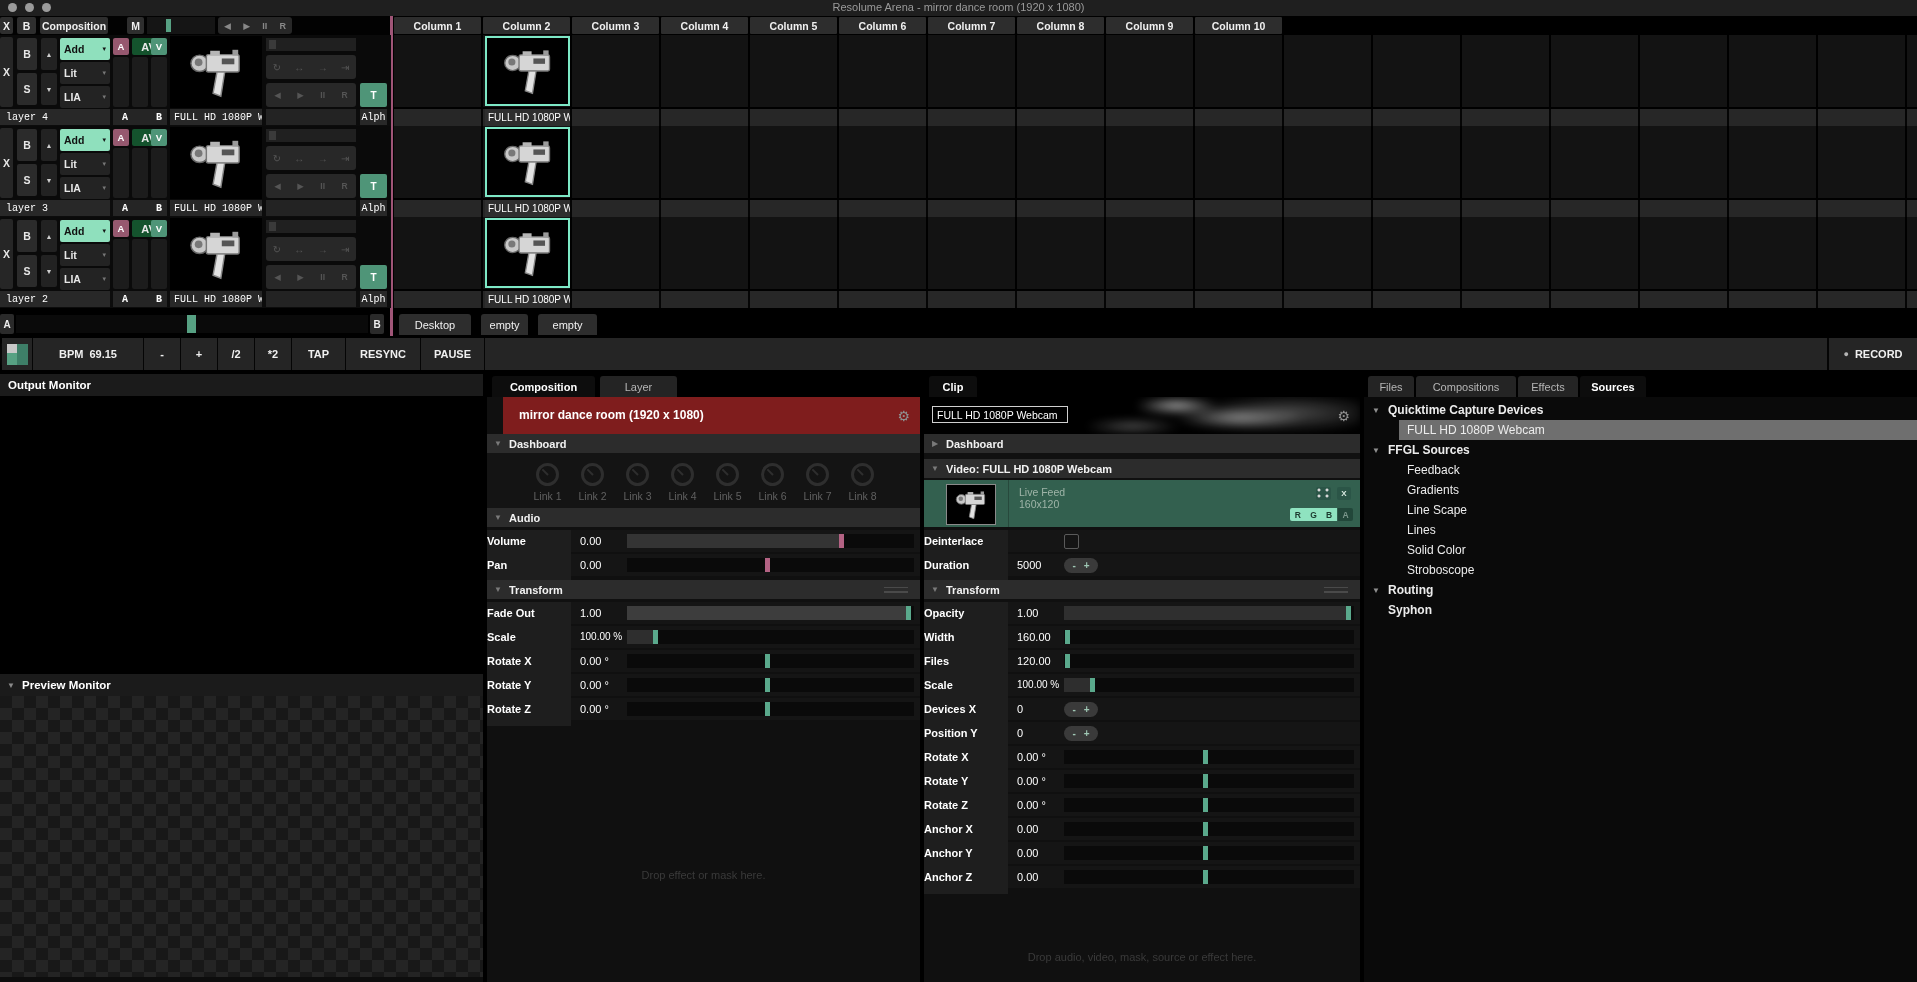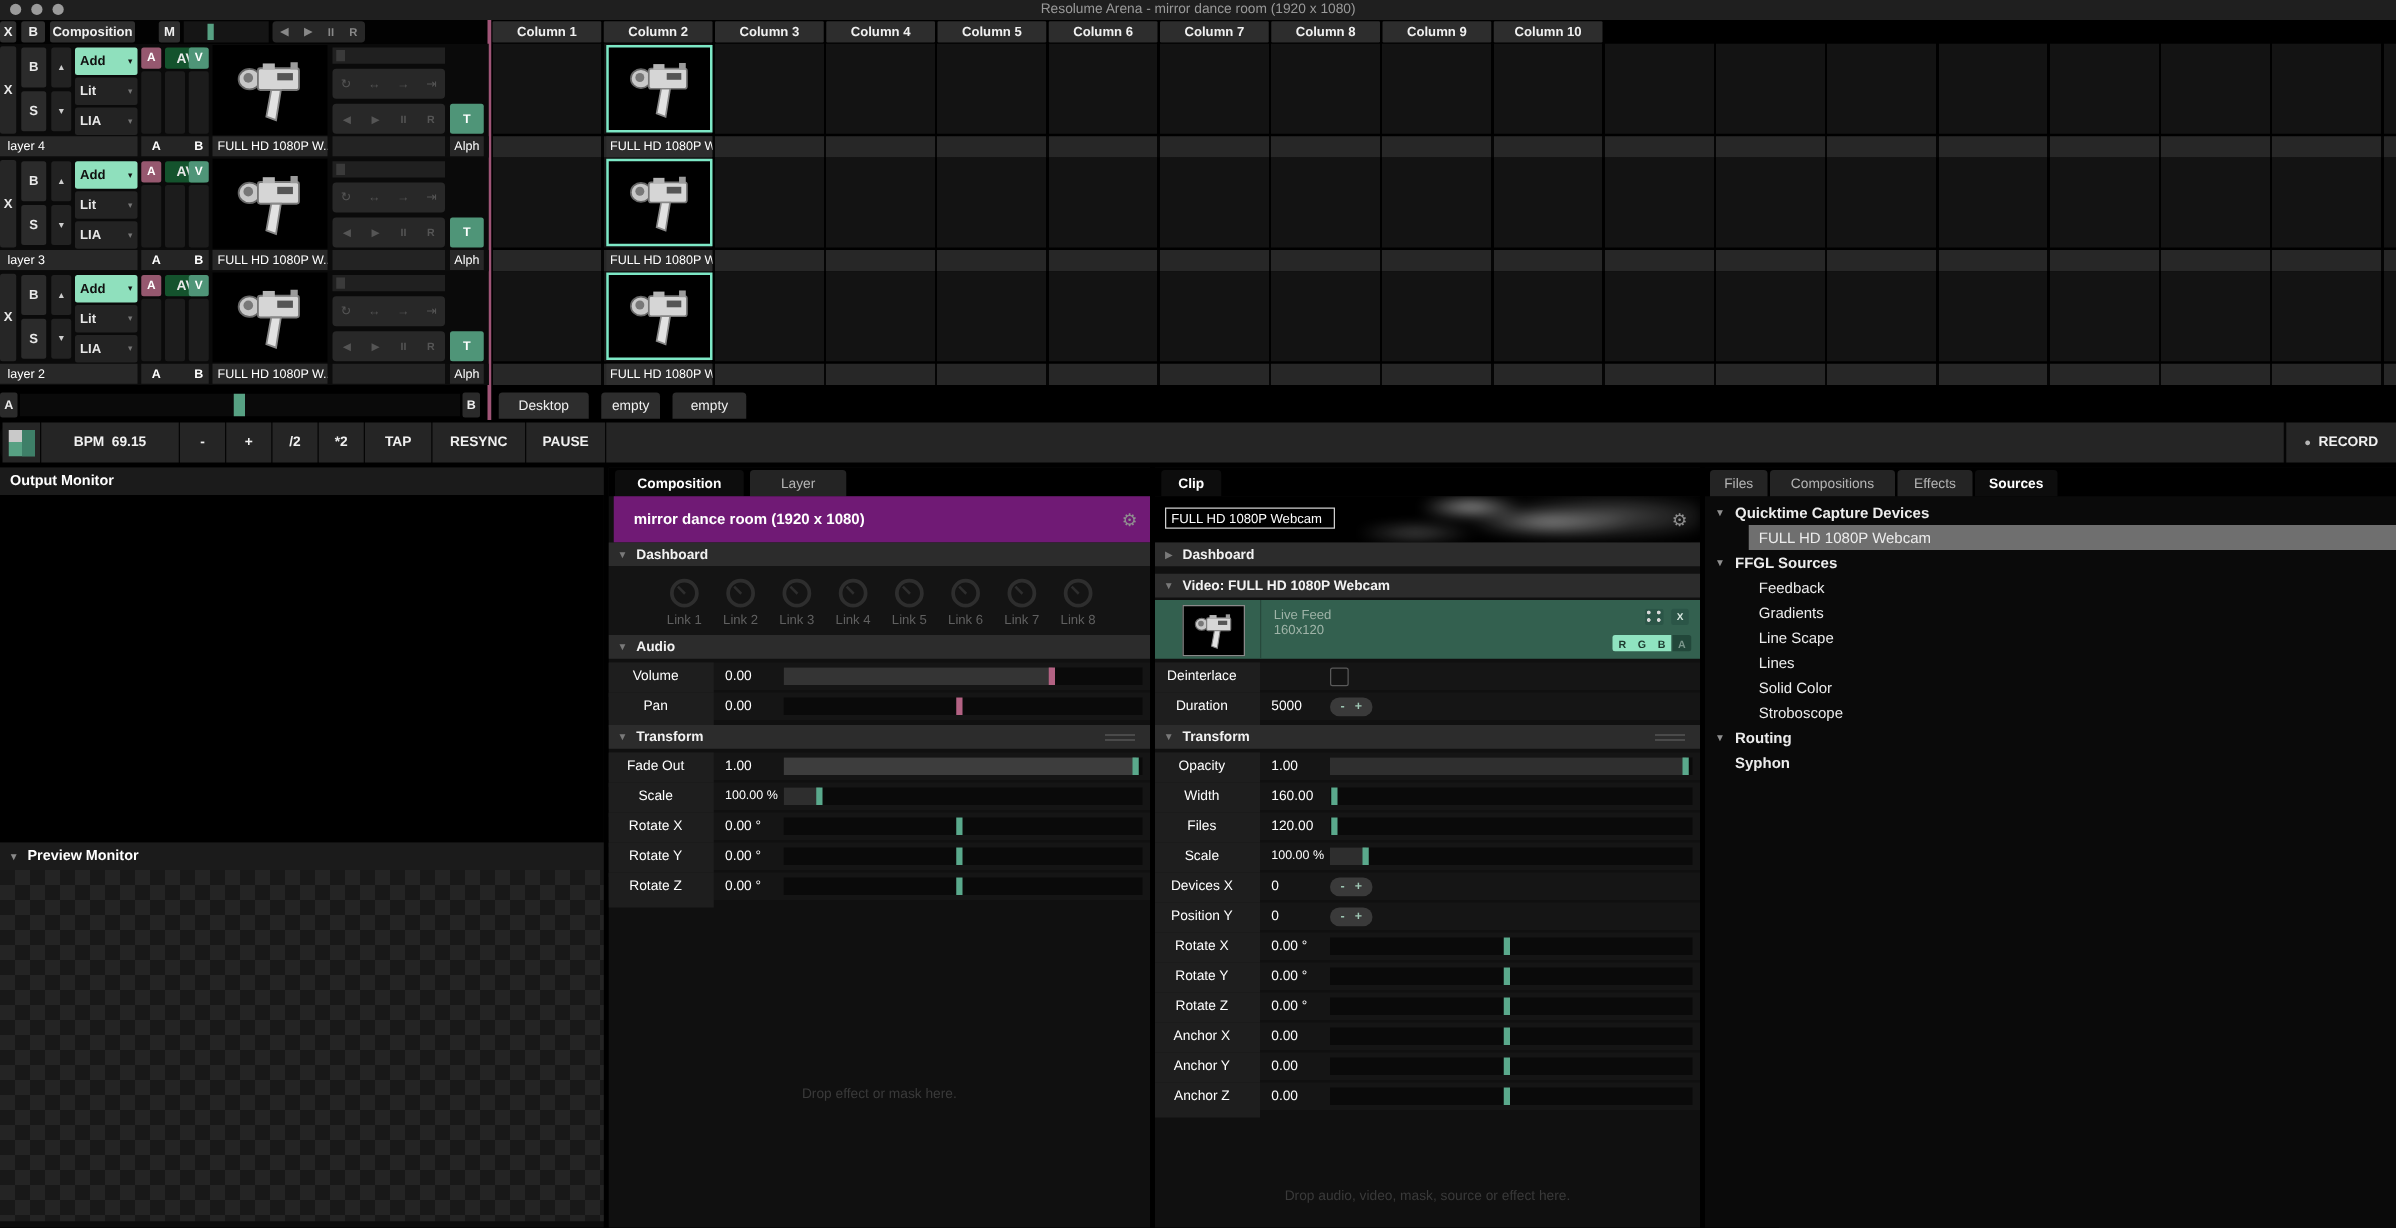--- a/index.html
+++ b/index.html
@@ -45,21 +45,21 @@
   .posbar{position:absolute;left:266px;top:3px;width:90px;height:13px;background:#202020;}
   .posbar i{position:absolute;left:3px;top:2px;width:7px;height:9px;background:#3a3a3a;}
   .loopbar{position:absolute;left:266px;top:20px;width:90px;height:24px;background:#282828;border-radius:3px;
     display:flex;align-items:center;justify-content:space-around;color:#555;font-size:10px;}
   .transbar{position:absolute;left:266px;top:48px;width:90px;height:24px;background:#282828;border-radius:3px;
     display:flex;align-items:center;justify-content:space-around;color:#555;font-size:8.5px;font-weight:bold;}
   .tbtn{position:absolute;left:360px;top:48px;width:27px;height:24px;background:#4f9578;color:#fff;
     border-radius:2px;font-size:10px;font-weight:bold;display:flex;align-items:center;justify-content:center;}
   .lstrip{position:absolute;left:0;top:74px;width:391px;height:17px;background:#0c0c0c;}
   .lsc{position:absolute;top:0;height:16px;background:#282828;color:#fff;font-size:10px;
-    display:flex;align-items:center;}
+    display:flex;align-items:center;font-family:Liberation Mono, monospace;}
   .lname{left:0;width:110px;padding-left:6px;box-sizing:border-box;}
   .labgrp{left:113px;width:54px;background:#252525;}
   .laba{left:115px;width:20px;justify-content:center;background:none;font-weight:bold;}
   .labb{left:149px;width:20px;justify-content:center;background:none;font-weight:bold;}
   .lclip{left:170px;width:92px;padding:0 4px;box-sizing:border-box;white-space:nowrap;overflow:hidden;}
   .lemty{left:266px;width:90px;background:#232323;}
   .lalph{left:360px;width:27px;justify-content:center;}
   
   #grid{position:absolute;left:394px;top:35px;right:0;height:273px;}
   .grow{position:relative;height:91px;}
@@ -94,41 +94,41 @@
   .ptab{position:absolute;top:2px;height:21px;border-radius:3px 3px 0 0;background:#242424;color:#b5b5b5;
     font-size:11px;display:flex;align-items:center;justify-content:center;}
   .ptab.on{background:#0d0d0d;color:#fff;font-weight:bold;}
   .sechdr{position:absolute;left:0;right:0;height:19px;background:#2c2c2c;display:flex;align-items:center;}
   .sechdr .sarr{width:22px;text-align:center;font-size:8px;color:#7a7a7a;}
   .sechdr .stxt{font-size:11px;font-weight:bold;color:#f2f2f2;}
   .hamb{position:absolute;right:12px;top:7px;width:24px;height:6px;
     background:repeating-linear-gradient(180deg,#4a4a4a 0 1.5px,transparent 1.5px 4.5px);}
   .prow{position:absolute;left:0;right:0;height:22px;background:#151515;}
   .plab{position:absolute;left:0;top:0;width:84px;height:28px;background:#1e1e1e;color:#fff;font-size:11px;
-    font-weight:normal;text-align:center;line-height:22px;padding-right:9px;box-sizing:border-box;}
+    font-weight:bold;text-align:left;line-height:22px;padding-right:9px;box-sizing:border-box;}
   .pval{position:absolute;left:93px;top:0;line-height:22px;color:#fff;font-size:11px;white-space:nowrap;}
   .ptrack{position:absolute;left:140px;right:6px;top:4px;height:14px;background:#0a0a0a;}
   .pfill{position:absolute;left:0;top:0;height:14px;background:#383838;}
   .phnd{position:absolute;top:0;width:5px;height:14px;background:#5aa98c;}
   .phnd.pink{background:#b36283;}
   .stepper{position:absolute;left:140px;top:4px;width:34px;height:15px;background:#3a3a3a;border-radius:8px;
     display:flex;align-items:center;justify-content:center;gap:8px;color:#9fc7b4;font-size:10px;font-weight:bold;line-height:15px;}
   .drophint{position:absolute;left:0;right:0;text-align:center;color:#3a3a3a;font-size:11px;}
   .gear{position:absolute;right:10px;top:50%;transform:translateY(-50%);color:#909090;font-size:14px;}
   
   #outmon{left:0;width:483px;background:#0d0d0d;}
   .monhdr{position:absolute;left:0;right:0;height:22px;background:#1b1b1b;color:#fff;font-size:11.5px;
     font-weight:bold;display:flex;align-items:center;}
   .monhdr .marr{width:22px;text-align:center;font-size:8px;color:#8a8a8a;}
   #outview{position:absolute;left:0;top:22px;right:0;height:278px;background:#000;}
   #checker{position:absolute;left:0;top:322px;right:0;height:281px;
     background:repeating-conic-gradient(#242424 0% 25%,#181818 0% 50%);background-size:24px 24px;}
   
   #comppanel{left:487px;width:433px;}
-  #ctitle{position:absolute;left:4px;top:23px;right:0;height:37px;background:#701a75;}
+  #ctitle{position:absolute;left:16px;top:23px;right:0;height:37px;background:#7f1d1d;}
   #ctitle .t{position:absolute;left:16px;top:0;line-height:37px;color:#fff;font-size:12px;font-weight:bold;}
   #knobrow{position:absolute;left:0;top:79px;right:0;height:55px;background:#141414;}
   #knobs{position:absolute;left:38px;top:10px;display:flex;}
   .kwrap{width:45px;}
   .knob{width:23px;height:23px;border-radius:50%;border:3px solid #2e2e2e;box-sizing:border-box;margin:0 auto;position:relative;}
   .knob::after{content:"";position:absolute;left:50%;top:50%;width:2px;height:8px;background:#2e2e2e;
     transform-origin:top center;transform:translateX(-1px) rotate(135deg);}
   .klabel{font-size:10.5px;color:#606060;text-align:center;margin-top:4px;}
   
   #clippanel{left:924px;width:436px;}

